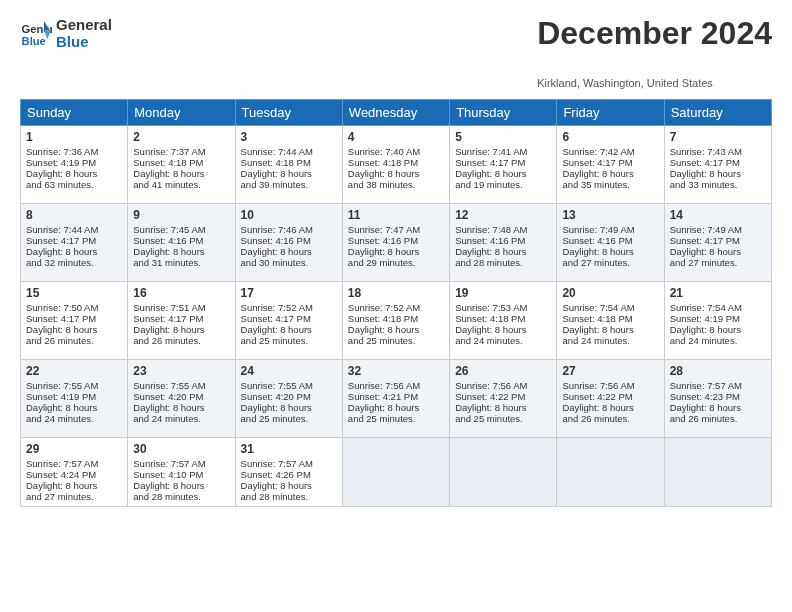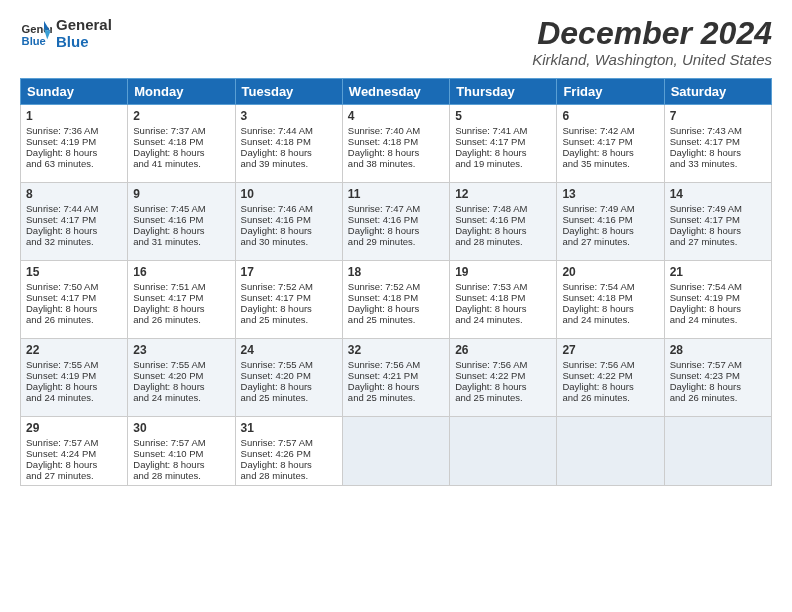--- a/index.html
+++ b/index.html
@@ -24,45 +24,45 @@
     .logo {
       display: flex;
       align-items: center;
     }
     .logo-icon {
       width: 32px;
       height: 32px;
       margin-right: 4px;
     }
     .title-block {
-      text-align: right;
-      font-style: italic;
+      text-align: left;
     }
     .main-title {
       font-size: 32px;
       font-weight: bold;
       color: #333;
       line-height: 1.1;
     }
     .subtitle {
-      font-size: 15px;
+      font-size: 11px;
       color: #555;
+      margin-top: 26px;
     }
     .calendar {
       width: 100%;
       border-collapse: collapse;
       table-layout: fixed;
     }
     .calendar th {
       background-color: #1a6bb5;
       color: #fff;
       text-align: left;
       padding: 5px 6px;
       font-size: 13px;
-      font-weight: bold;
+      font-weight: normal;
       border: 1px solid #5a9fd4;
     }
     .calendar td {
       vertical-align: top;
       padding: 4px 5px;
       border: 1px solid #ccc;
       font-size: 9.5px;
       color: #333;
       height: 78px;
       background: #fff;

